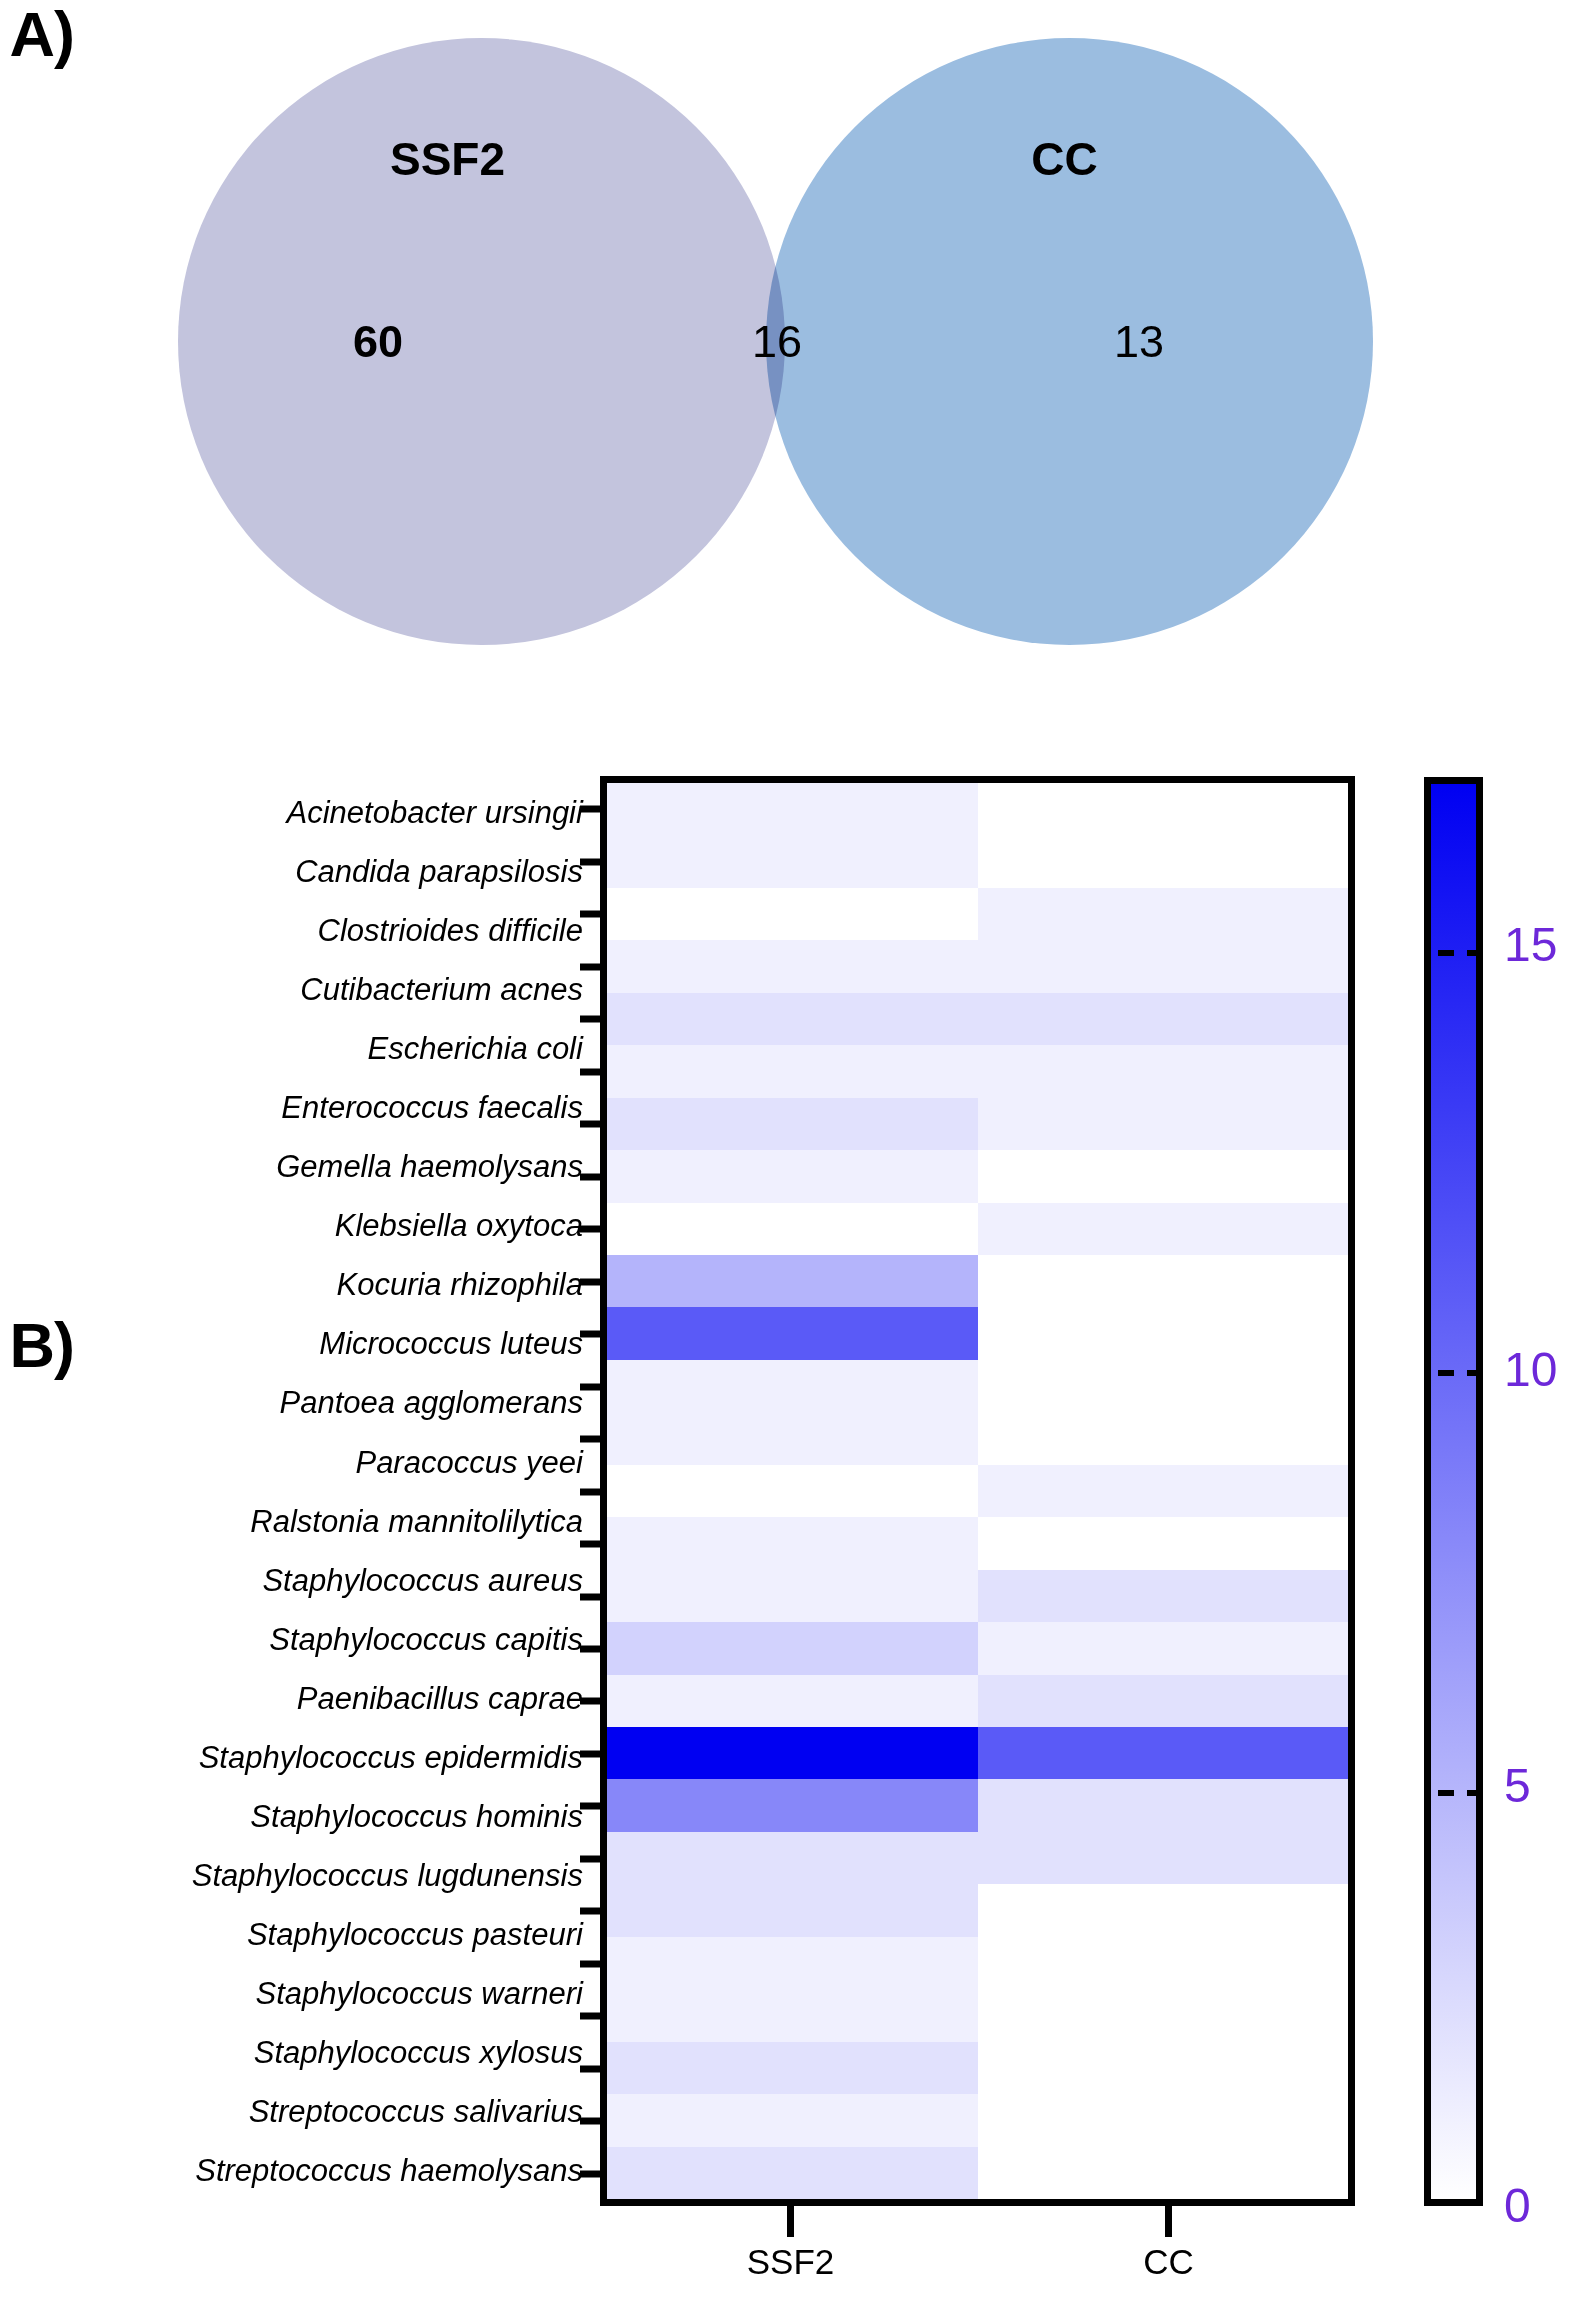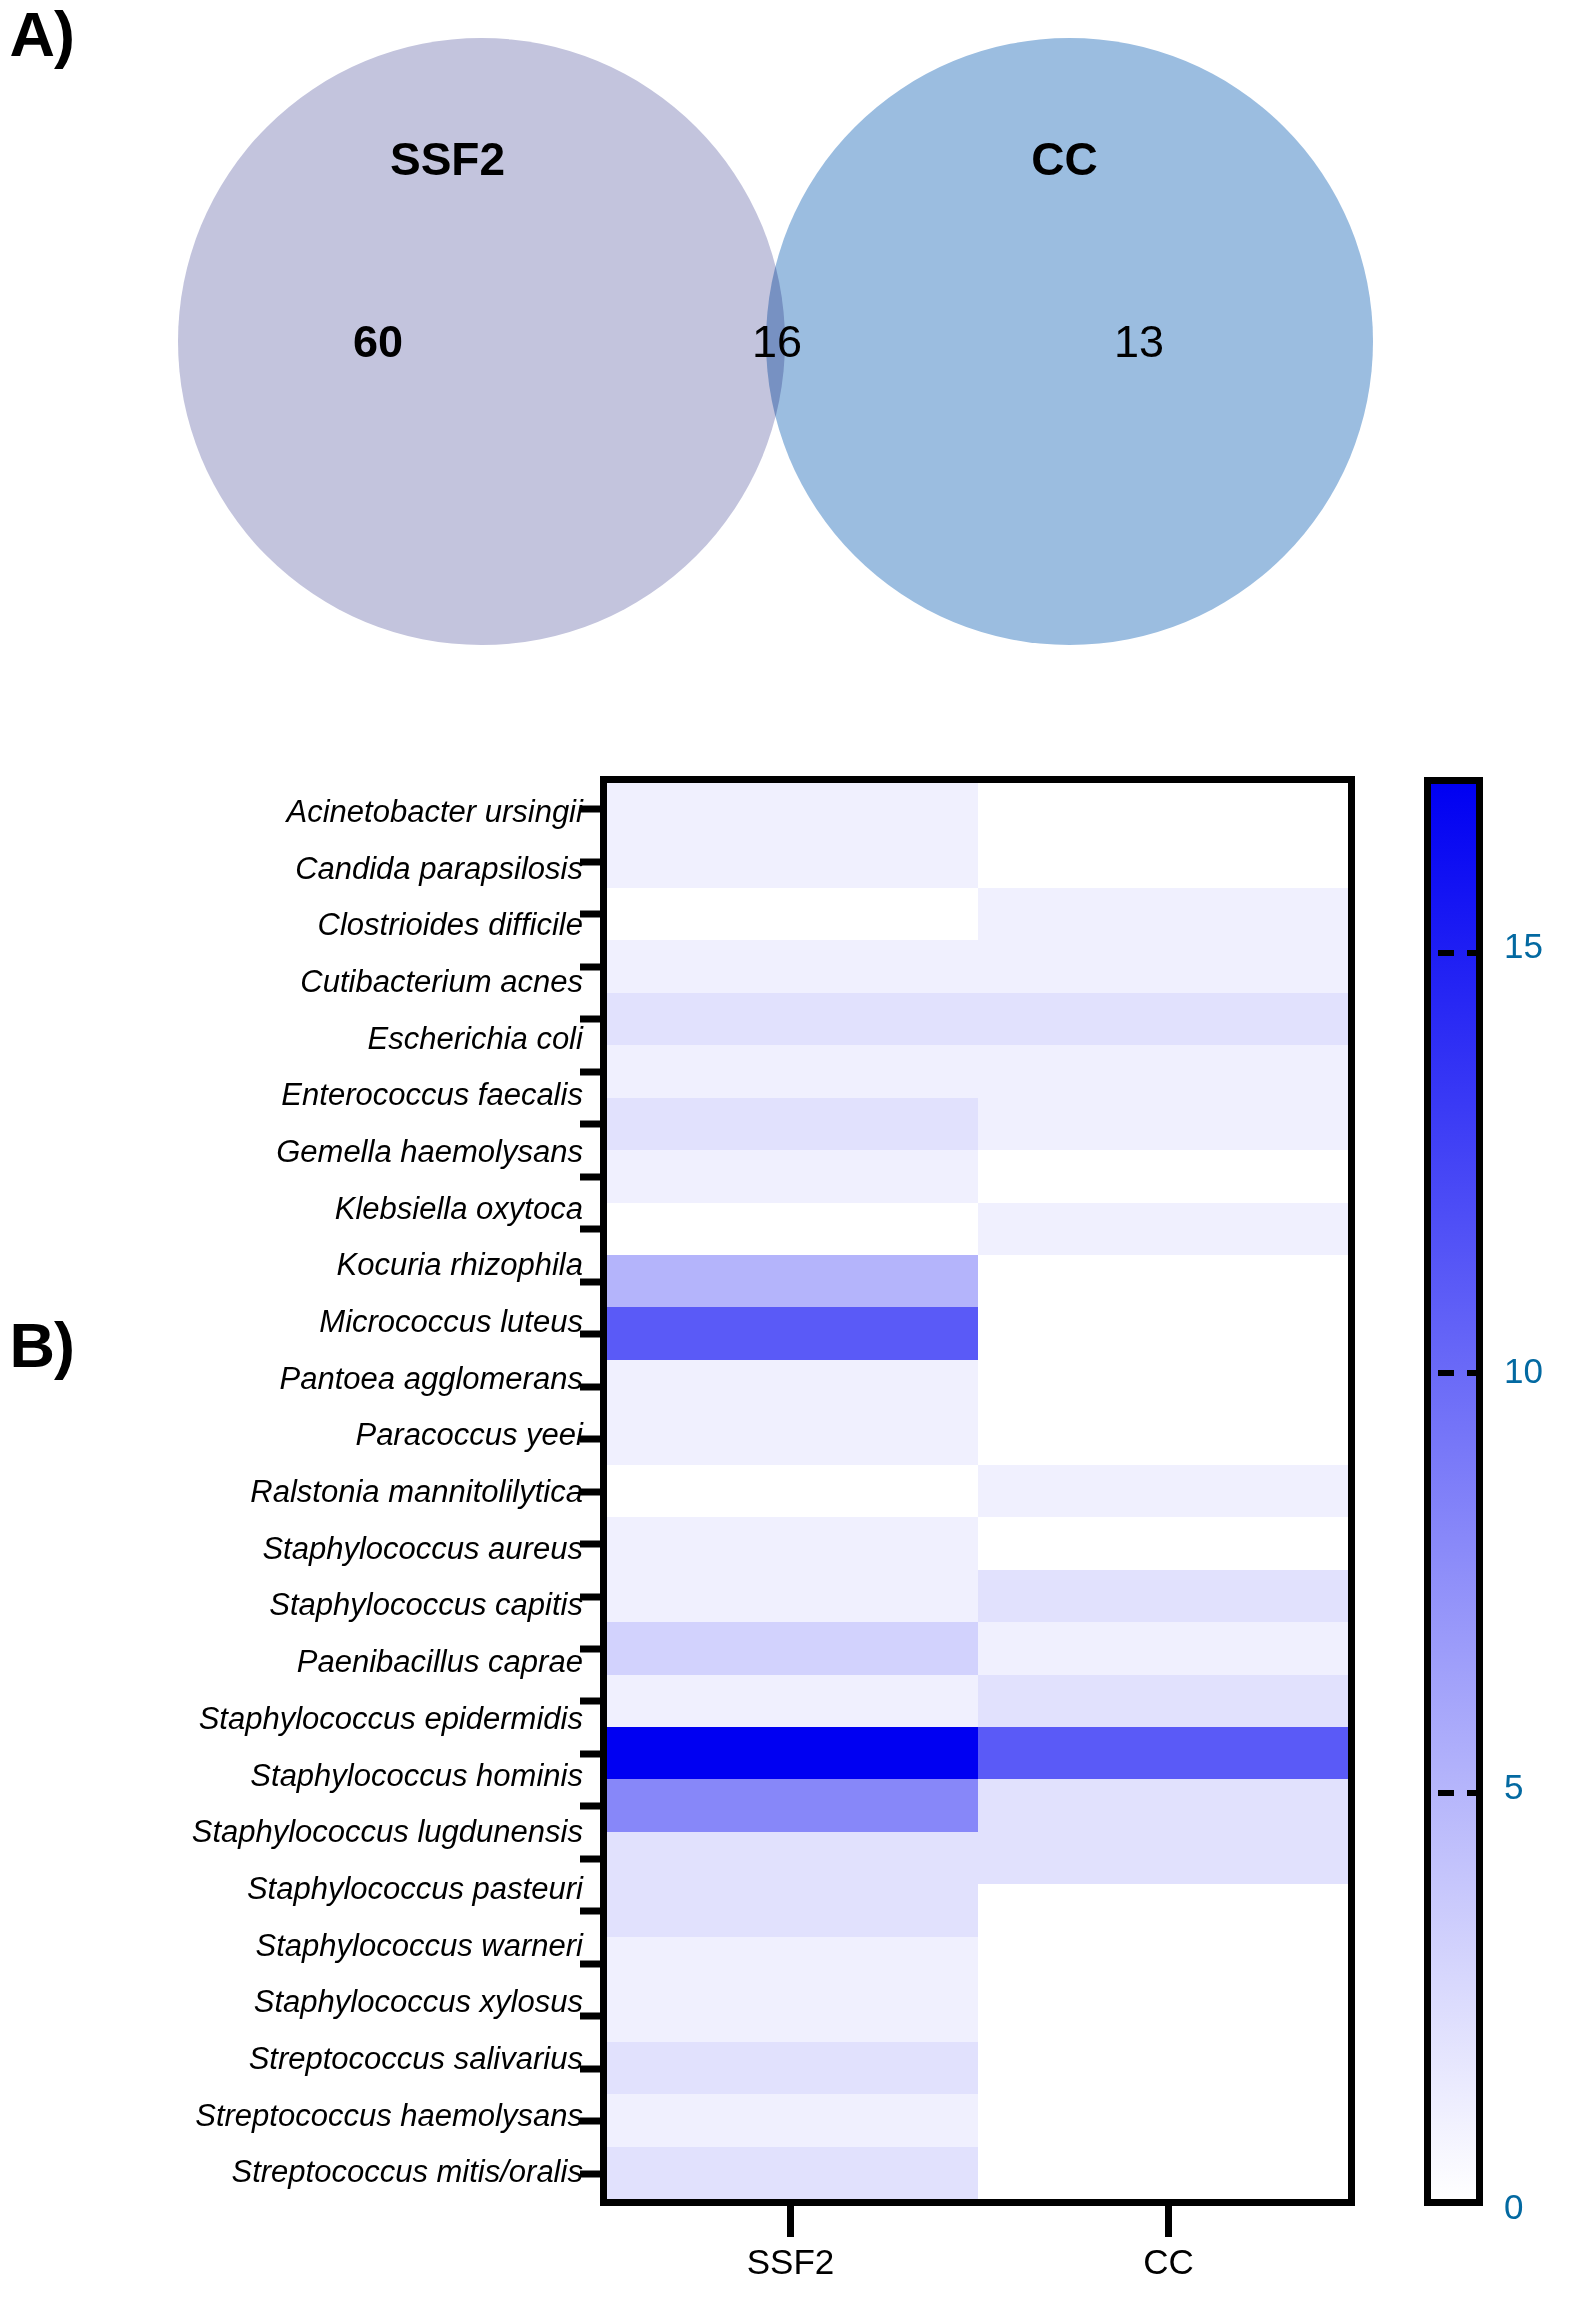--- a/index.html
+++ b/index.html
@@ -148,22 +148,22 @@
   .cb-tick-left, .cb-tick-right {
     position:absolute;
     width:16px; height:5.9px;
     background:#000;
   }
   .cb-tick-left  { left:7px; }
   .cb-tick-right { left:36px; }
   .cb-label {
     position:absolute;
     left:80px;
-    font-size:35px;
-    color:#0369a1;
+    font-size:48px;
+    color:#6d28d9;
     line-height:1;
     transform:translateY(-50%);
   }
 </style>
 </head>
 <body>
 
 <div id="venn">
   <div class="panel-letter" id="panel-a-letter">A)</div>
 
@@ -199,21 +199,20 @@
       <div class="y-label">Staphylococcus capitis</div>
       <div class="y-label">Paenibacillus caprae</div>
       <div class="y-label">Staphylococcus epidermidis</div>
       <div class="y-label">Staphylococcus hominis</div>
       <div class="y-label">Staphylococcus lugdunensis</div>
       <div class="y-label">Staphylococcus pasteuri</div>
       <div class="y-label">Staphylococcus warneri</div>
       <div class="y-label">Staphylococcus xylosus</div>
       <div class="y-label">Streptococcus salivarius</div>
       <div class="y-label">Streptococcus haemolysans</div>
-      <div class="y-label">Streptococcus mitis/oralis</div>
     </div>
   <div id="y-ticks">
       <div class="y-tick"></div>
       <div class="y-tick"></div>
       <div class="y-tick"></div>
       <div class="y-tick"></div>
       <div class="y-tick"></div>
       <div class="y-tick"></div>
       <div class="y-tick"></div>
       <div class="y-tick"></div>

